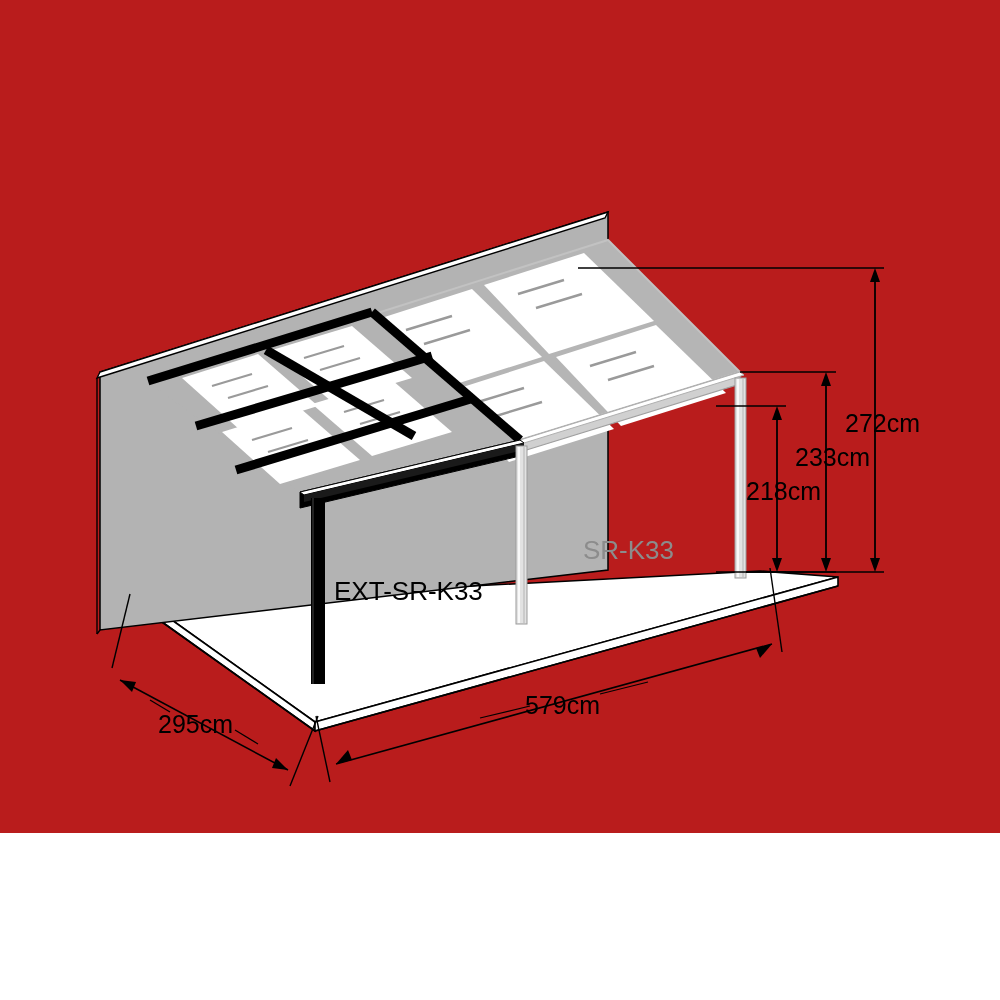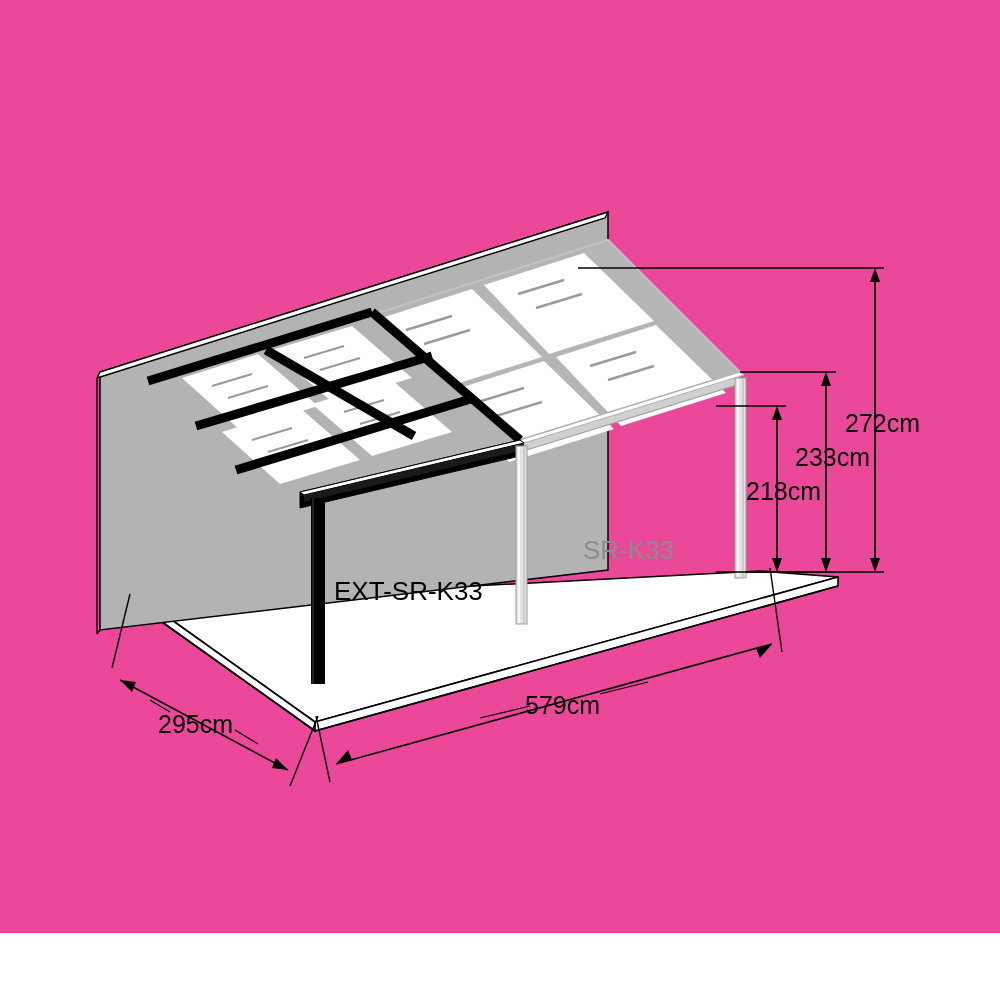--- a/index.html
+++ b/index.html
@@ -1,18 +1,18 @@
 <!DOCTYPE html>
 <html><head>
 <meta charset="utf-8">
 <style>
   html,body{margin:0;padding:0;background:#ffffff;}
   body{width:1000px;height:1000px;overflow:hidden;
        font-family:"Liberation Sans",sans-serif;}
-  #stage{position:relative;width:1000px;height:933px;background:#ec4899;}
+  #stage{position:relative;width:1000px;height:833px;background:#b91c1c;}
   svg{display:block;}
   .dimtext{font-family:"Liberation Sans",sans-serif;font-size:25px;fill:#000;}
   .parttext{font-family:"Liberation Sans",sans-serif;font-size:26px;fill:#000;}
   .parttext-gray{font-family:"Liberation Sans",sans-serif;font-size:26px;fill:#8c8c8c;}
 </style>
 </head>
 <body>
 
 <div id="stage">
 <svg width="1000" height="1000" viewBox="0 0 1000 1000">

